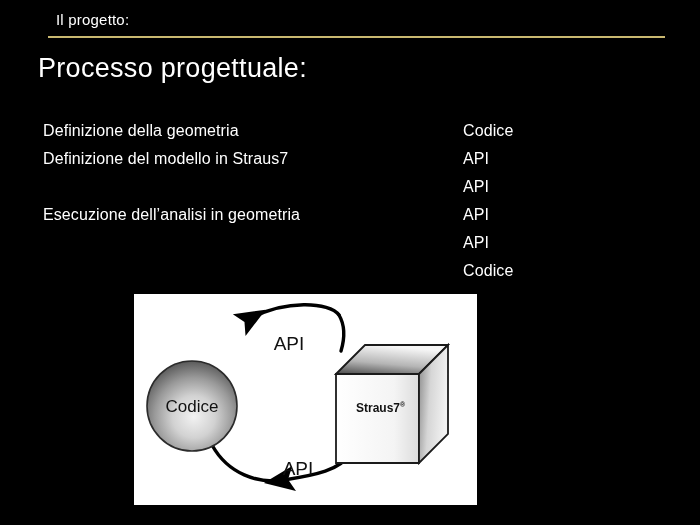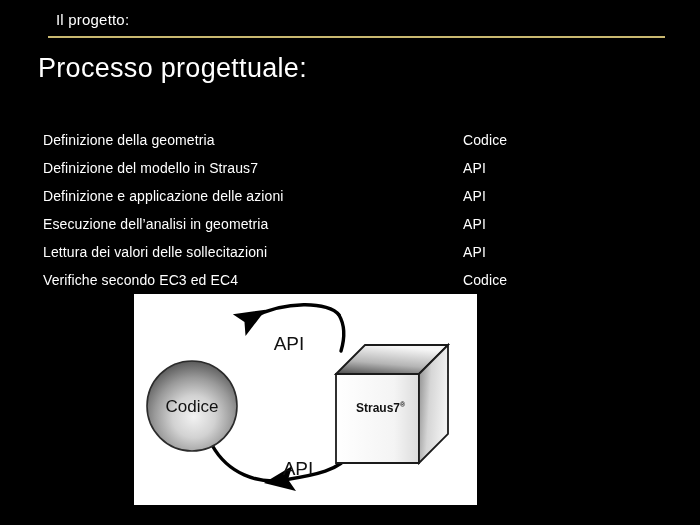--- a/index.html
+++ b/index.html
@@ -65,23 +65,23 @@
     top: 118px;
     width: 560px;
   }
   .step-row {
     height: 28px;
     position: relative;
   }
   .step-label,
   .step-kind {
     position: absolute;
-    top: 12px;
+    top: 3px;
     color: #ffffff;
-    font-size: 14px;
+    font-size: 16px;
     line-height: 20px;
     letter-spacing: 0.1px;
     white-space: nowrap;
   }
   .step-label { left: 0; }
   .step-kind  { left: 420px; }
 
   
   #diagram-panel {
     position: absolute;
@@ -133,36 +133,33 @@
       <span class="step-label">Definizione della geometria</span>
       <span class="step-kind">Codice</span>
     </div>
 
     <div class="step-row">
       <span class="step-label">Definizione del modello in Straus7</span>
       <span class="step-kind">API</span>
     </div>
 
     <div class="step-row">
-      <span class="step-label">Definizione e applicazione delle azioni</span>
       <span class="step-kind">API</span>
     </div>
 
     <div class="step-row">
       <span class="step-label">Esecuzione dell’analisi in geometria</span>
       <span class="step-kind">API</span>
     </div>
 
     <div class="step-row">
-      <span class="step-label">Lettura dei valori delle sollecitazioni</span>
-      <span class="step-kind">API</span>
-    </div>
-
-    <div class="step-row">
-      <span class="step-label">Verifiche secondo EC3 ed EC4</span>
+      <span class="step-kind">API</span>
+    </div>
+
+    <div class="step-row">
       <span class="step-kind">Codice</span>
     </div>
 
   </div>
 
   <div id="diagram-panel">
     <svg id="diagram-svg" viewBox="0 0 343 211" xmlns="http://www.w3.org/2000/svg">
       <defs>
         <radialGradient id="sphereGrad" cx="52%" cy="62%" r="62%">
           <stop offset="0%" stop-color="#f2f2f2"></stop>

